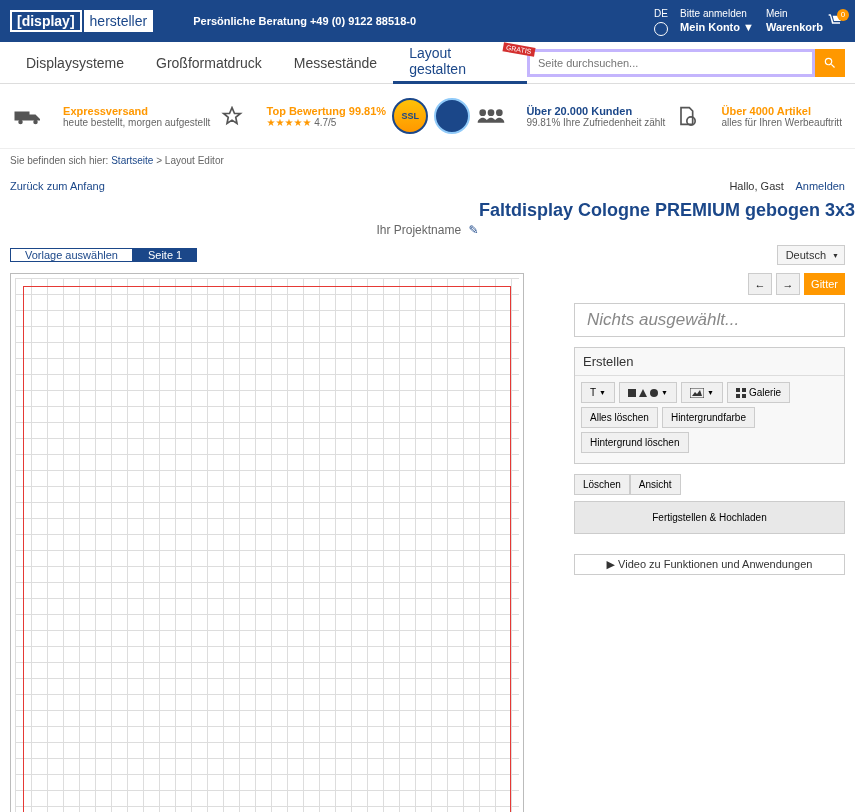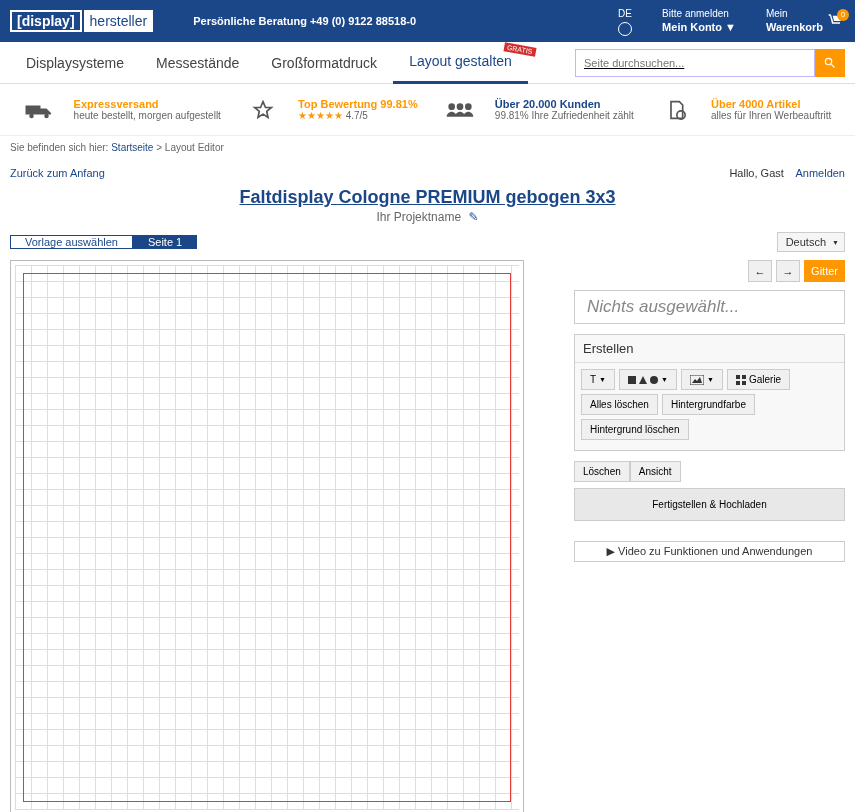--- a/index.html
+++ b/index.html
@@ -4,36 +4,36 @@
 <style>
 * { margin: 0; padding: 0; box-sizing: border-box; }
 body { font-family: Arial, sans-serif; font-size: 12px; color: #333; background: #fff; width: 855px; }
 
 
 .topbar { background: #1b4789; color: #fff; display: flex; align-items: center; padding: 0 10px; height: 42px; }
 .logo { display: flex; align-items: center; margin-right: 40px; justify-content: center; }
 .logo-box1 { border: 2px solid #fff; padding: 1px 5px; font-weight: bold; font-size: 14px; }
 .logo-box2 { background: #fff; color: #1b4789; padding: 3px 6px; font-size: 14px; margin-left: 2px; }
 .consult { font-weight: bold; font-size: 11px; margin-right: auto; }
-.top-right { display: flex; align-items: center; gap: 30px; }
+.top-right { display: flex; align-items: center; gap: 12px; }
 .top-sec { display: flex; flex-direction: column; font-size: 10px; line-height: 1.3; }
 .top-sec .l1 { }
 .top-sec .l2 { font-weight: bold; font-size: 11px; }
 .globe { border: 1.5px solid #fff; border-radius: 50%; width: 14px; height: 14px; display: inline-block; position: relative; margin-top: 2px; }
 .cart-wrap { display: flex; align-items: center; gap: 4px; }
 .cart-icon { width: 18px; height: 16px; position: relative; }
 .cart-badge { background: #ff9800; color: #fff; border-radius: 50%; width: 12px; height: 12px; font-size: 8px; display: flex; align-items: center; justify-content: center; position: absolute; top: -4px; right: -4px; }
 
 
 .navbar { display: flex; align-items: center; padding: 0 10px; height: 42px; border-bottom: 1px solid #ddd; }
 .nav-item { padding: 0 16px; font-size: 14px; color: #444; cursor: pointer; height: 42px; display: flex; align-items: center; position: relative; }
 .nav-item.active { color: #1b4789; border-bottom: 3px solid #1b4789; }
 .gratis-badge { position: absolute; top: 3px; right: -8px; background: #d32f2f; color: #fff; font-size: 7px; padding: 1px 3px; transform: rotate(10deg); }
 .search-wrap { margin-left: auto; display: flex; }
-.search-input { width: 240px; height: 28px; border: 1px solid #c4b5fd; padding: 0 8px; font-size: 11px; text-decoration: underline; }
+.search-input { width: 288px; height: 28px; border: 3px solid #c4b5fd; padding: 0 8px; font-size: 11px; }
 .search-btn { width: 30px; height: 28px; background: #ff9800; border: none; display: flex; align-items: center; justify-content: center; cursor: pointer; }
 
 
 .features { display: flex; justify-content: space-around; align-items: center; padding: 14px 10px; }
 .feat { display: flex; align-items: center; gap: 20px; font-size: 10px; }
 .feat-icon { width: 30px; height: 20px; }
 .feat-txt .t1 { color: #ff9800; font-weight: bold; font-size: 11px; }
 .feat-txt .t2 { color: #666; }
 .feat-txt .t1b { color: #1b4789; font-weight: bold; font-size: 11px; }
 .stars { color: #ff9800; font-size: 10px; }
@@ -41,21 +41,21 @@
 .badge-ssl { width: 36px; height: 36px; border-radius: 50%; background: linear-gradient(#ffc107, #ff9800); display: flex; align-items: center; justify-content: center; font-size: 9px; font-weight: bold; color: #1b4789; border: 2px solid #1b4789; }
 .badge-other { width: 36px; height: 36px; border-radius: 50%; background: #1b4789; border: 2px solid #90caf9; }
 
 
 .breadcrumb { padding: 6px 10px; font-size: 10px; color: #666; border-top: 1px solid #eee; }
 .breadcrumb a { color: #1b4789; text-decoration: none; }
 
 
 .editor-top { display: flex; justify-content: space-between; padding: 8px 10px; font-size: 11px; }
 .editor-top a { color: #1b4789; text-decoration: none; }
-.editor-title { text-align: center; color: #1b4789; font-size: 18px; font-weight: bold; text-decoration: underline; }
+.editor-title { text-align: right; color: #1b4789; font-size: 18px; font-weight: bold; }
 .editor-subtitle { text-align: center; color: #666; font-size: 12px; margin-top: 2px; }
 .pencil { color: #1b4789; cursor: pointer; margin-left: 4px; }
 
 
 .tabs-row { display: flex; align-items: center; padding: 8px 10px; }
 .tab { border: 1px solid #1b4789; padding: 0 14px; font-size: 11px; cursor: pointer; }
 .tab.white { background: #fff; color: #1b4789; }
 .tab.blue { background: #1b4789; color: #fff; }
 .lang-sel { margin-left: auto; border: 1px solid #ccc; background: #f5f5f5; padding: 3px 18px 3px 8px; font-size: 11px; cursor: pointer; position: relative; }
 .lang-sel::after { content: "▼"; font-size: 7px; position: absolute; right: 5px; top: 6px; }
@@ -113,22 +113,22 @@
             <path d="M7 4h14l-2 8H9L7 4zm-2 0L4 2H1v2h2l3 12h12v-2H8l-.5-2z"></path>
           </svg>
         <span class="cart-badge">0</span>
       </div>
     </div>
   </div>
 </div>
 
 <div class="navbar">
   <div class="nav-item">Displaysysteme</div>
+  <div class="nav-item">Großformatdruck</div>
   <div class="nav-item">Messestände</div>
-  <div class="nav-item">Großformatdruck</div>
   <div class="nav-item active">
     <span>Layout gestalten</span>
     <span class="gratis-badge">GRATIS</span>
   </div>
   <div class="search-wrap">
     <input class="search-input" placeholder="Seite durchsuchen..." style="">
     <button class="search-btn">
       <svg width="14" height="14" viewBox="0 0 24 24" fill="#fff">
           <path d="M15.5 14h-.79l-.28-.27A6.471 6.471 0 0016 9.5 6.5 6.5 0 109.5 16c1.61 0 3.09-.59 4.23-1.57l.27.28v.79l5 4.99L20.49 19l-4.99-5zm-6 0C7.01 14 5 11.99 5 9.5S7.01 5 9.5 5 14 7.01 14 9.5 11.99 14 9.5 14z"></path>
         </svg>
@@ -149,20 +149,24 @@
     </div>
   </div>
   <div class="feat">
     <svg class="feat-icon" viewBox="0 0 24 24">
         <path fill="none" stroke="#555" stroke-width="2" d="M12 2l3 7h7l-5.5 4.5L18 21l-6-4-6 4 1.5-7.5L2 9h7z"></path>
       </svg>
     <div class="feat-txt">
       <div class="t1">Top Bewertung 99.81%</div>
       <div><span class="stars">★★★★★</span> <span class="t2">4.7/5</span></div>
     </div>
+  </div>
+  <div class="badges">
+    <div class="badge-ssl">SSL</div>
+    <div class="badge-other"></div>
   </div>
   <div class="feat">
     <svg class="feat-icon" viewBox="0 0 36 24">
         <circle cx="8" cy="8" r="4" fill="#555"></circle>
         <circle cx="18" cy="8" r="4" fill="#555"></circle>
         <circle cx="28" cy="8" r="4" fill="#555"></circle>
         <path fill="#555" d="M2 20c0-4 4-6 6-6s6 2 6 6zm10 0c0-4 4-6 6-6s6 2 6 6zm10 0c0-4 4-6 6-6s6 2 6 6z"></path>
       </svg>
     <div class="feat-txt">
       <div class="t1b">Über 20.000 Kunden</div>

